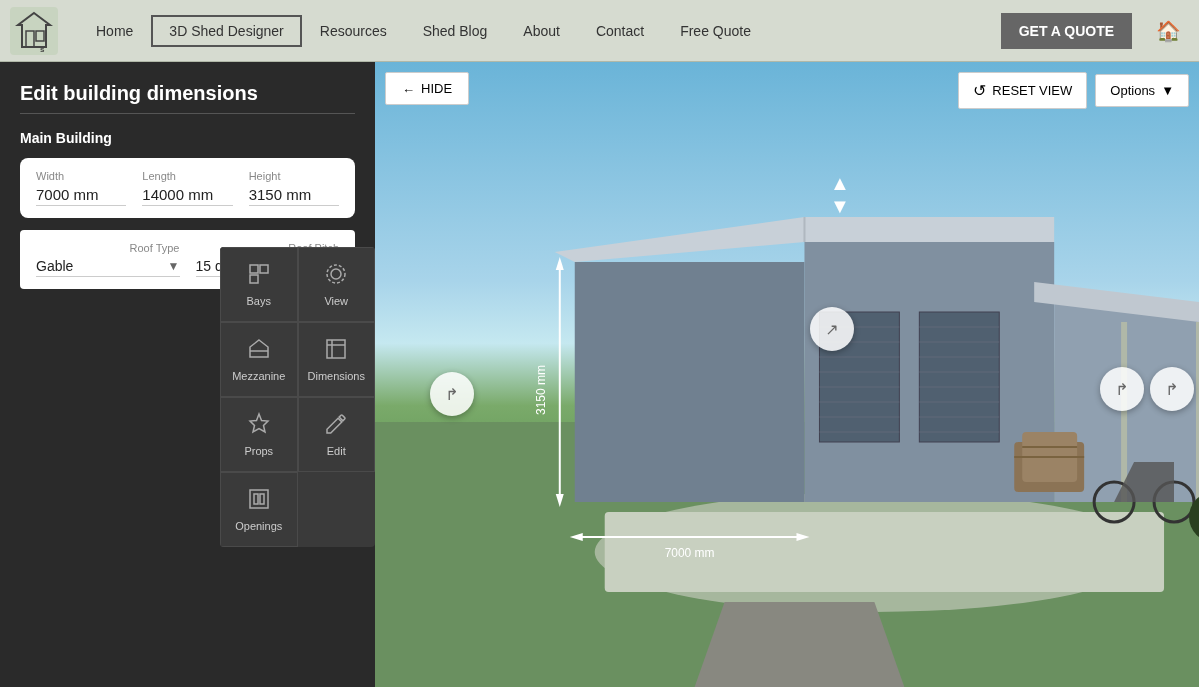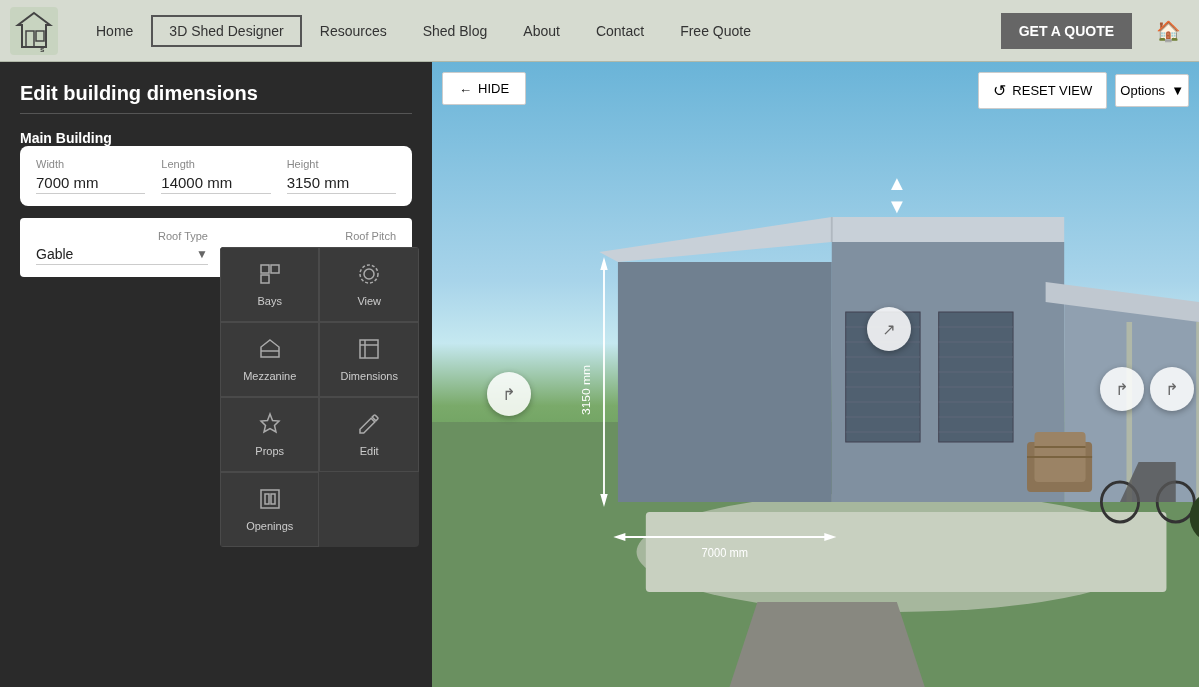--- a/index.html
+++ b/index.html
@@ -63,21 +63,21 @@
     }
 
     
     .main {
       display: flex;
       height: calc(687px - 62px);
     }
 
     
     .left-panel {
-      width: 432px;
+      width: 375px;
       background: #2a2a2a;
       color: white;
       padding: 20px;
       overflow-y: auto;
       flex-shrink: 0;
       position: relative;
     }
     .panel-title {
       font-size: 20px;
       font-weight: bold;
@@ -86,20 +86,21 @@
     }
     .panel-divider {
       border: none;
       border-top: 1px solid #555;
       margin-bottom: 16px;
     }
     .section-label {
       font-size: 14px;
       font-weight: bold;
       color: white;
+      margin-bottom: 12px;
     }
     .dimensions-card {
       background: white;
       border-radius: 8px;
       padding: 12px 16px;
       margin-bottom: 12px;
     }
     .dim-row {
       display: flex;
       gap: 16px;
@@ -228,21 +229,21 @@
       font-size: 13px;
       cursor: pointer;
       border-radius: 2px;
     }
     .options-btn {
       display: flex;
       align-items: center;
       gap: 6px;
       background: white;
       border: 1px solid #ccc;
-      padding: 8px 4px;
+      padding: 8px 14px;
       font-size: 13px;
       cursor: pointer;
       border-radius: 2px;
     }
 
     
     .shed-container {
       position: absolute;
       top: 0; left: 0; right: 0; bottom: 0;
     }

